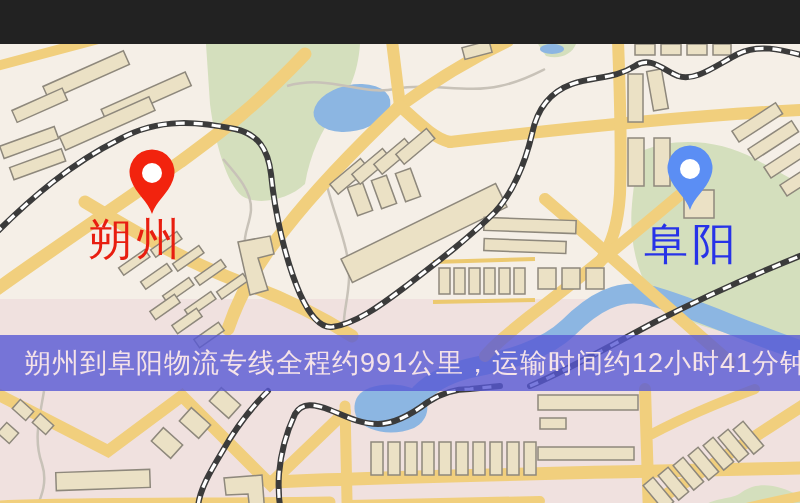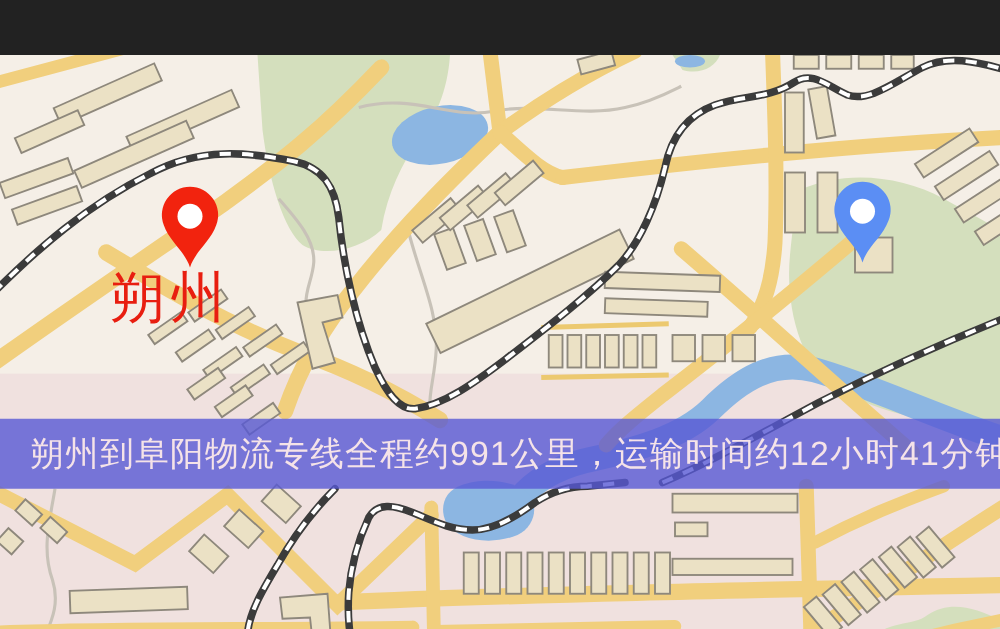--- a/index.html
+++ b/index.html
@@ -211,18 +211,19 @@
 
   <div class="pin pin-dest">
     <svg viewBox="0 0 56 70">
       <path d="M28 68 C24 55 12 48 7 34 A22.5 22.5 0 1 1 49 34 C44 48 32 55 28 68 Z" fill="#5b8ef4"></path>
       <circle cx="28" cy="27" r="10" fill="#ffffff"></circle>
     </svg>
   </div>
 
   <div class="city-label label-origin" style="color: rgb(232, 30, 16);">朔州</div>
 
+  <div class="city-label label-dest" style="color: rgb(39, 51, 232);">阜阳</div>
 
   <div class="banner" style="background-color: rgba(88, 89, 212, 0.8);">
     <span style="color: rgb(245, 227, 232);">朔州到阜阳物流专线全程约991公里，运输时间约12小时41分钟.</span>
   </div>
 
 </div>
 
 </body></html>

